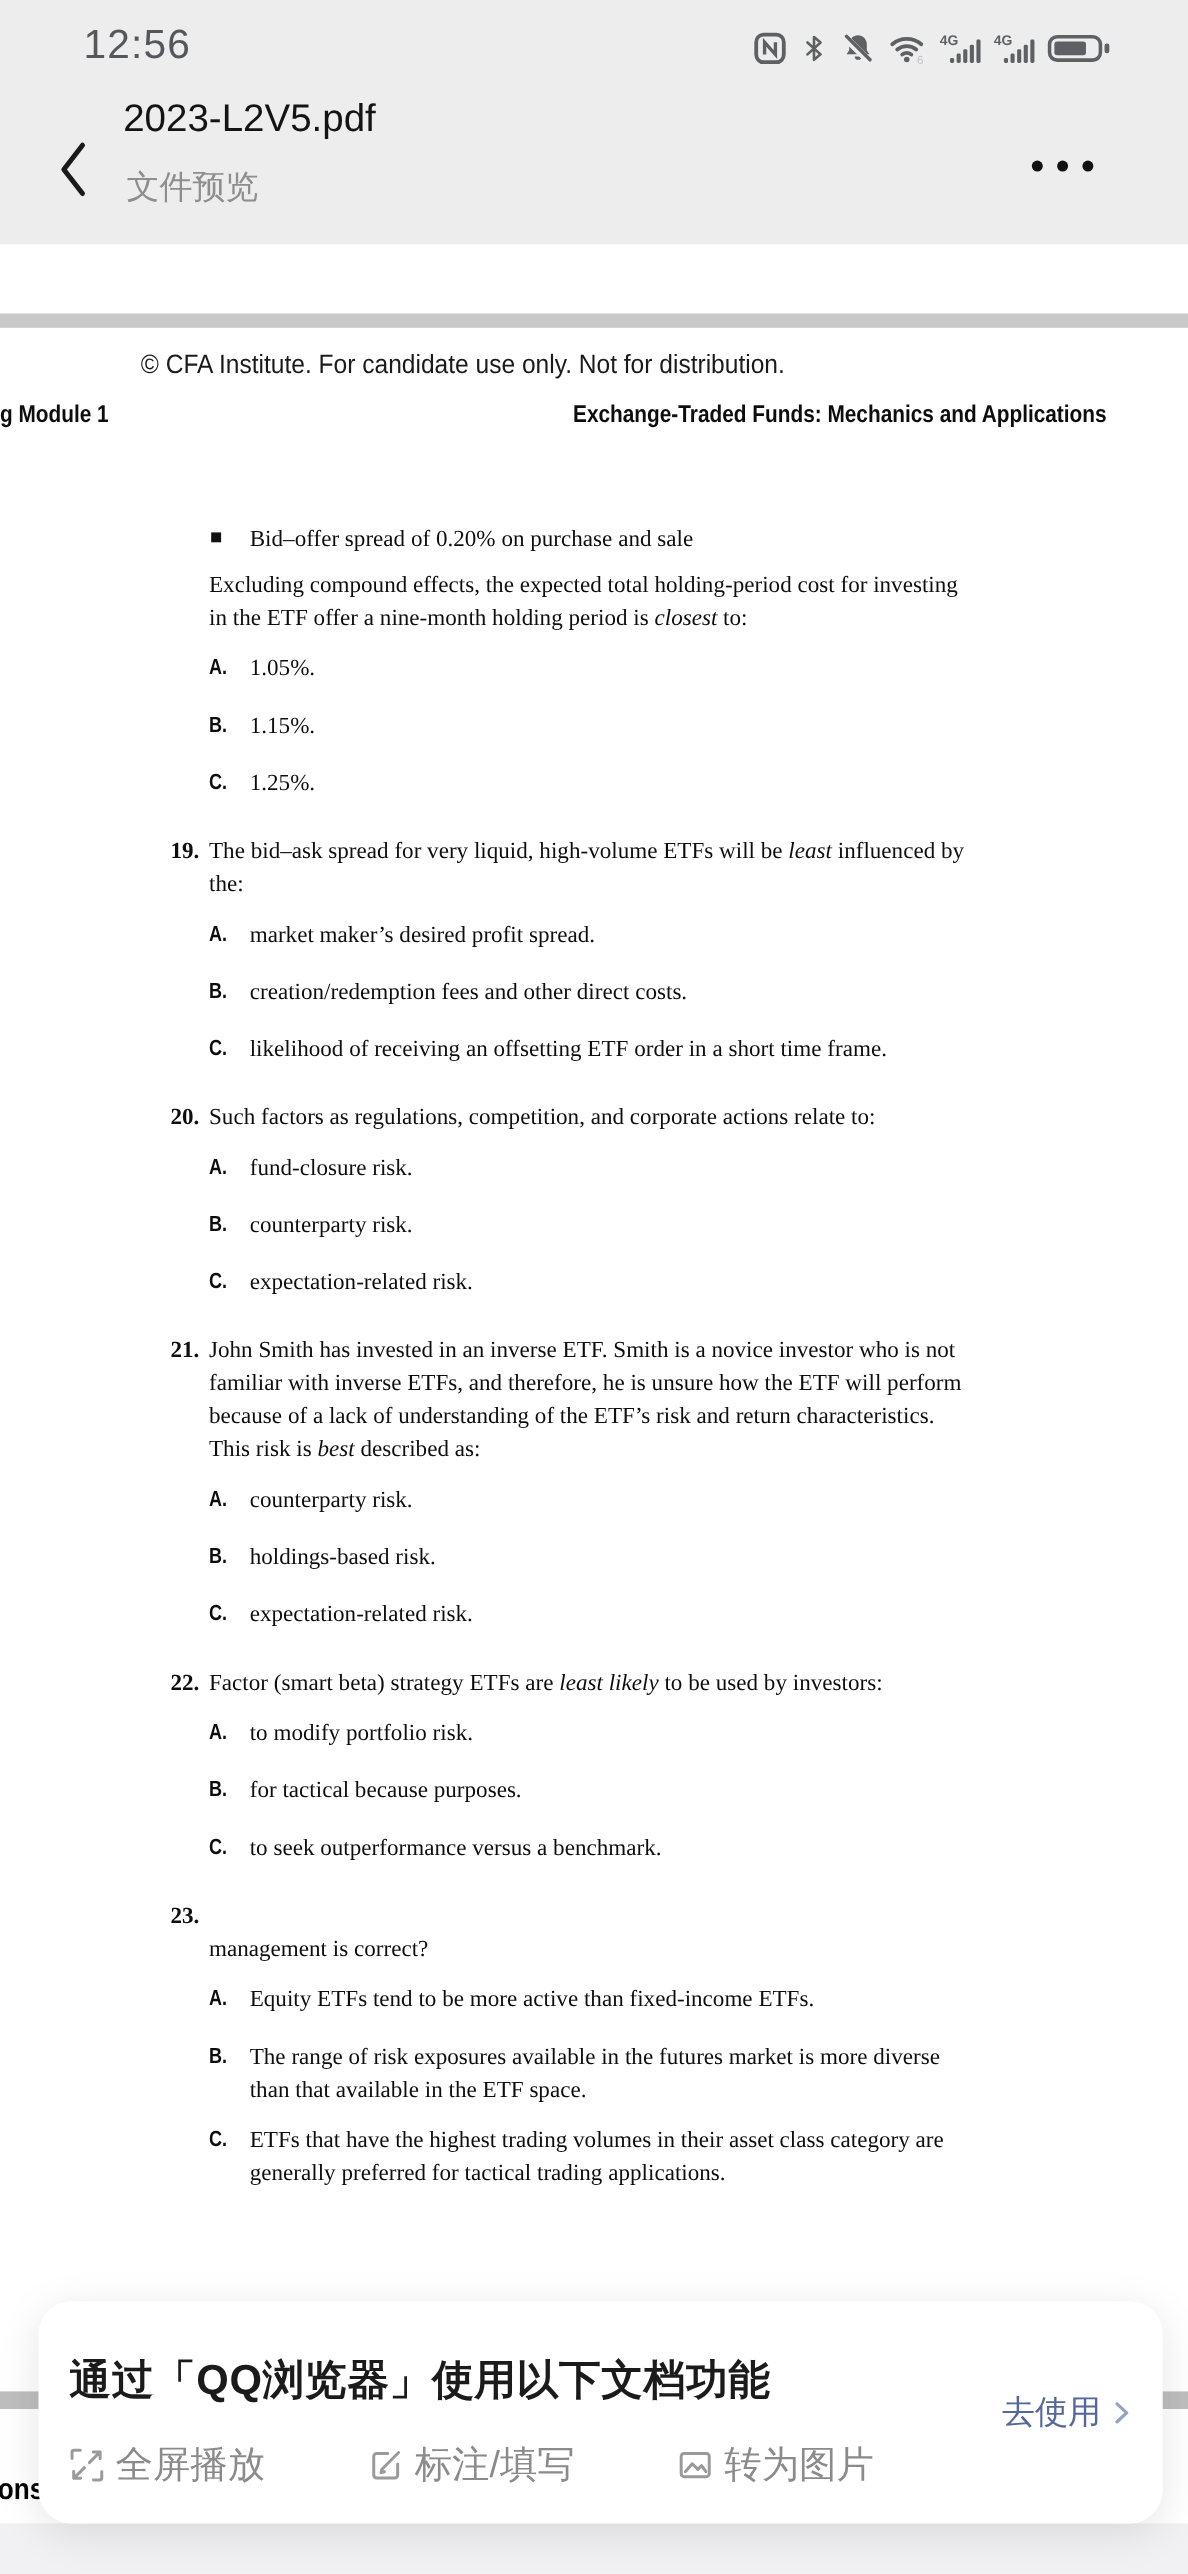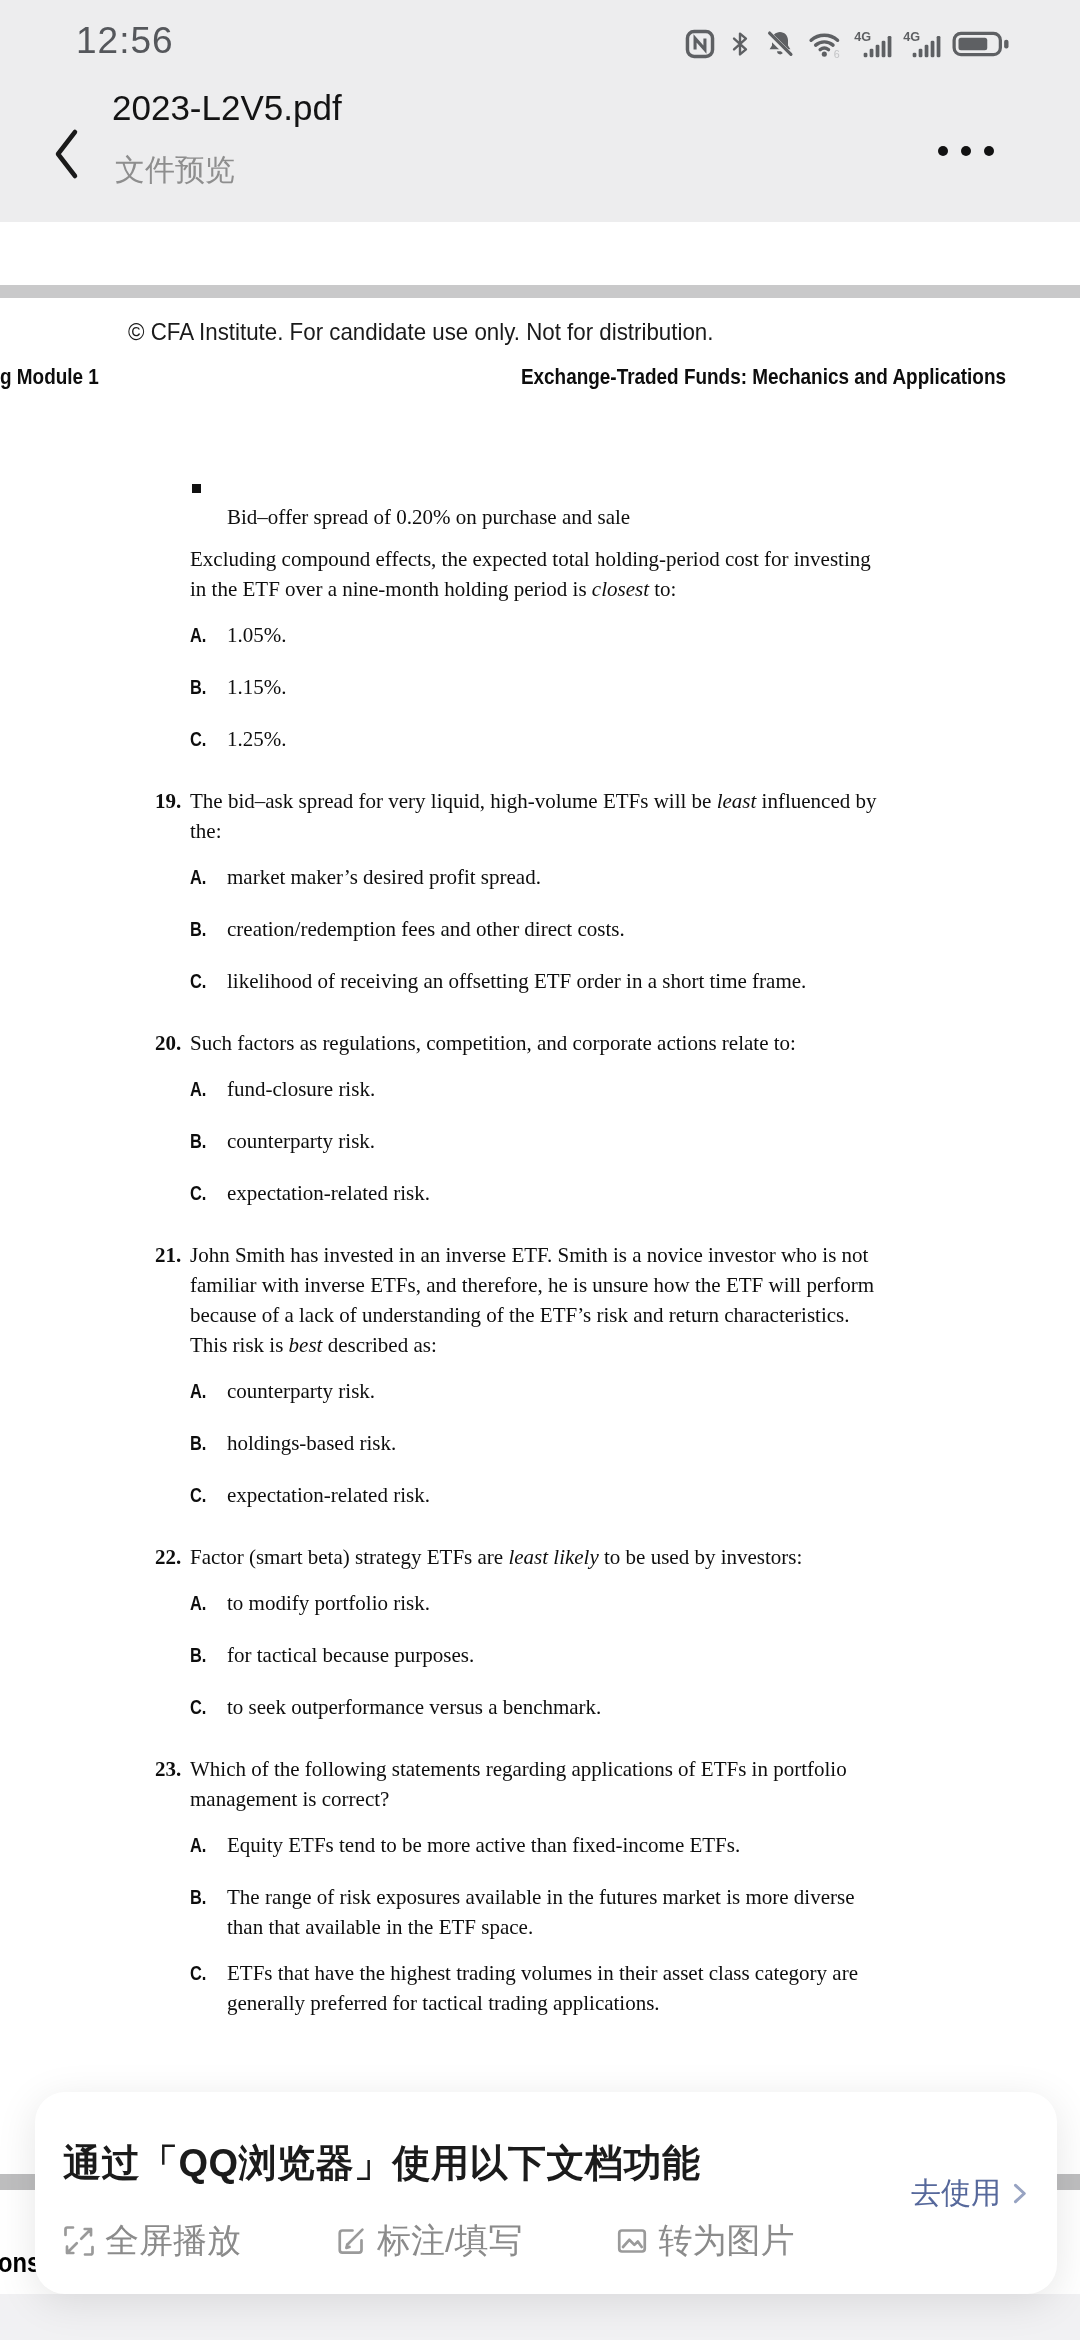--- a/index.html
+++ b/index.html
@@ -16,21 +16,21 @@
   .more-btn{position:absolute;right:86px;top:146px;display:flex;column-gap:13px;}
   .more-btn .dot{width:10px;height:10px;border-radius:50%;background:#121212;}
 
   
   .divider-top{position:absolute;left:0;top:285px;width:1080px;height:13px;background:#C9C9CA;}
   .divider-bottom{position:absolute;left:0;top:2174px;width:1080px;height:16px;background:#BEBEBF;}
   .bottom-gray{position:absolute;left:0;top:2294px;width:1080px;height:46px;background:#F1F1F3;}
 
   
   .pdf-area{position:absolute;left:0;top:0;width:1080px;height:2340px;}
-  .row{position:absolute;left:0;width:1080px;height:30px;margin-top:28px;}
+  .row{position:absolute;left:0;width:1080px;height:30px;}
   .copyright{position:absolute;left:128px;top:318px;font-size:24px;color:#1A1A1A;
              transform:scaleX(.93);transform-origin:left;white-space:pre;}
   .modhdr-left{position:absolute;left:0;top:364px;font-weight:700;font-size:22px;color:#0d0d0d;
                transform:scaleX(.86);transform-origin:left;white-space:pre;}
   .modhdr-right{position:absolute;right:74px;top:364px;font-weight:700;font-size:22px;color:#0d0d0d;
                transform:scaleX(.86);transform-origin:right;white-space:pre;}
   .bullet-sq{position:absolute;left:192px;top:484px;width:9px;height:9px;background:#111;}
   .qnum{position:absolute;left:155px;font:700 21px/30px "Liberation Serif","DejaVu Serif",serif;color:#0e0e0e;white-space:pre;}
   .qtext{position:absolute;left:190px;font:21px/30px "Liberation Serif","DejaVu Serif",serif;color:#0e0e0e;white-space:pre;}
   .qtext i{font-style:italic;}
@@ -63,21 +63,21 @@
 
     <div class="bullet-sq"></div>
     <div class="row" style="top:474px">
       <span class="otext">Bid–offer spread of 0.20% on purchase and sale</span>
     </div>
 
     <div class="row" style="top:516px">
       <span class="qtext">Excluding compound effects, the expected total holding-period cost for investing</span>
     </div>
     <div class="row" style="top:546px">
-      <span class="qtext"><span>in the ETF over a nine-month holding period is </span><i>closest</i><span> to:</span></span>
+      <span class="qtext"><span>in the ETF offer a nine-month holding period is </span><i>closest</i><span> to:</span></span>
     </div>
     <div class="row" style="top:592px">
       <span class="olabel">A.</span>
       <span class="otext">1.05%.</span>
     </div>
     <div class="row" style="top:644px">
       <span class="olabel">B.</span>
       <span class="otext">1.15%.</span>
     </div>
     <div class="row" style="top:696px">
@@ -160,21 +160,20 @@
       <span class="olabel">B.</span>
       <span class="otext">for tactical because purposes.</span>
     </div>
     <div class="row" style="top:1664px">
       <span class="olabel">C.</span>
       <span class="otext">to seek outperformance versus a benchmark.</span>
     </div>
 
     <div class="row" style="top:1726px">
       <span class="qnum">23.</span>
-      <span class="qtext">Which of the following statements regarding applications of ETFs in portfolio</span>
     </div>
     <div class="row" style="top:1756px">
       <span class="qtext">management is correct?</span>
     </div>
     <div class="row" style="top:1802px">
       <span class="olabel">A.</span>
       <span class="otext">Equity ETFs tend to be more active than fixed-income ETFs.</span>
     </div>
     <div class="row" style="top:1854px">
       <span class="olabel">B.</span>

